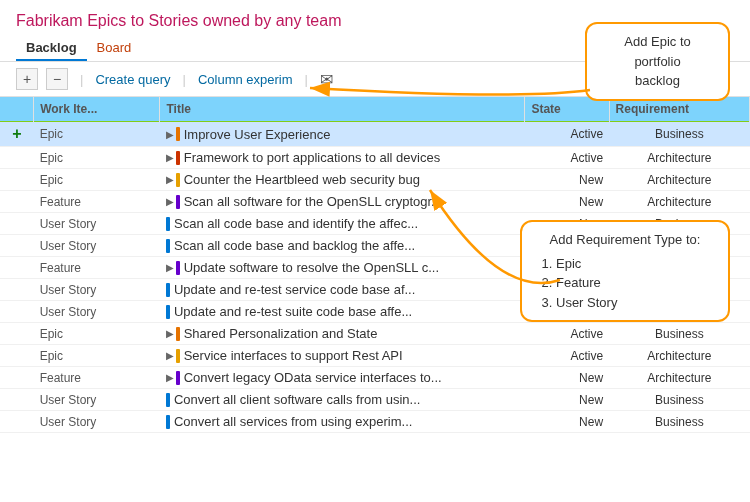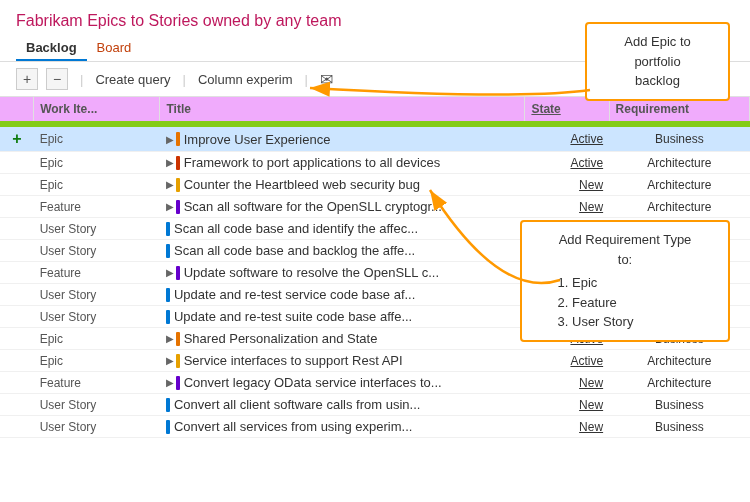--- a/index.html
+++ b/index.html
@@ -62,40 +62,40 @@
       font-size: 14px;
       color: #555;
     }
 
     .toolbar-sep {
       color: #ccc;
       margin: 0 4px;
     }
 
     .toolbar-link {
-      color: #404040;
+      color: #0369a1;
       cursor: pointer;
       font-size: 13px;
       text-decoration: none;
     }
 
     .email-icon {
       font-size: 16px;
       color: #555;
       cursor: pointer;
     }
 
     .backlog-table {
       width: 100%;
       border-collapse: collapse;
     }
 
     .backlog-table thead tr {
-      background: #f0abfc;
-      border-bottom: 6px solid #84cc16;
+      background: #7dd3fc;
+      border-bottom: 1px solid #84cc16;
       padding-left: 40px;
     }
 
     .backlog-table th {
       text-align: left;
       padding: 5px 6px;
       font-weight: 600;
       font-size: 12px;
       color: #555;
       border-right: 1px solid #e0e0e0;
@@ -148,39 +148,39 @@
       font-size: 12px;
       text-align: right;
     }
 
     .requirement-badge {
       font-size: 12px;
     }
 
     .col-workitem { width: 90px; }
     .col-title { width: 260px; }
-    .col-state { width: 60px; text-decoration: underline; }
+    .col-state { width: 60px; }
     .col-req { width: 100px; text-align: center; }
 
     
     .overlay {
       position: absolute;
       top: 0;
       left: 0;
       width: 750px;
       height: 502px;
       pointer-events: none;
     }
 
     .callout-box {
       position: absolute;
       background: white;
       border: 2px solid #f90;
-      border-radius: 4px;
-      padding: 8px 30px;
+      border-radius: 12px;
+      padding: 8px 14px;
       font-size: 13px;
       font-family: 'Comic Sans MS', cursive, sans-serif;
       color: #333;
       text-align: center;
       line-height: 1.5;
     }
 
     .callout-top {
       top: 22px;
       right: 20px;

